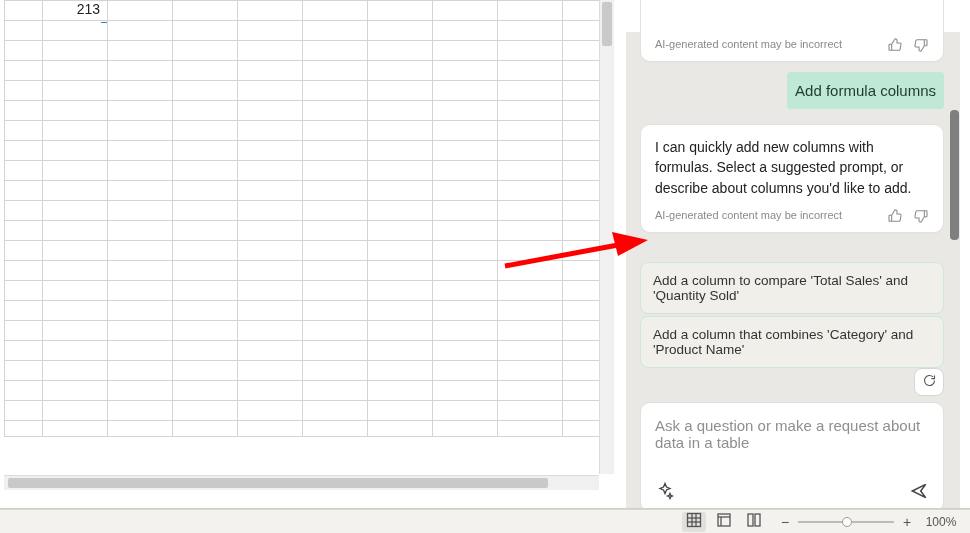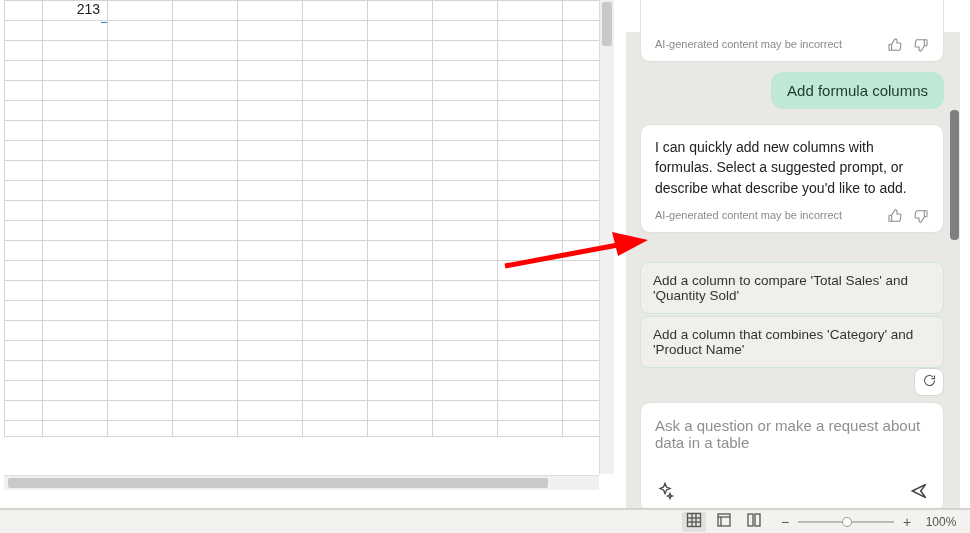--- a/index.html
+++ b/index.html
@@ -81,22 +81,22 @@
   .card.top-cut {
     position: absolute; left: 14px; top: -44px; width: 304px;
     padding-bottom: 8px;
   }
   .card.top-cut .disclaimer-row { margin-top: 36px; }
 
   .user-bubble {
     position: absolute; right: 16px; top: 40px;
     background: #bfe9d6;
     color: #1f3a2e;
-    border-radius: 12px;
-    padding: 10px 16px;
+    border-radius: 4px;
+    padding: 10px 8px;
     font-size: 15px;
   }
 
   .assistant-card {
     position: absolute; left: 14px; top: 92px; width: 304px;
     padding: 12px 14px 8px 14px;
   }
   .assistant-card .disclaimer-row { margin-top: 10px; }
 
   .suggestion {
@@ -266,21 +266,21 @@
                 <path d="M17 13V4h3a1 1 0 0 1 1 1v7a1 1 0 0 1-1 1h-3zm0 0l-4.5 7.5A2 2 0 0 1 9 19.5V15H5a2 2 0 0 1-2-2.3l1.2-7A2 2 0 0 1 6.2 4H17"></path>
               </svg>
           </span>
         </div>
       </div>
     </div>
 
     <div class="user-bubble">Add formula columns</div>
 
     <div class="card assistant-card">
-      <div>I can quickly add new columns with formulas. Select a suggested prompt, or describe what describe you'd like to add.</div>
+      <div>I can quickly add new columns with formulas. Select a suggested prompt, or describe about columns you'd like to add.</div>
       <div class="disclaimer-row">
         <span>AI-generated content may be incorrect</span>
         <div class="thumbs">
           <span class="thumb-btn">
             <svg viewBox="0 0 24 24" fill="none" stroke="currentColor" stroke-width="1.6">
                 <path d="M7 11v9H4a1 1 0 0 1-1-1v-7a1 1 0 0 1 1-1h3zm0 0l4.5-7.5A2 2 0 0 1 15 4.5V9h4a2 2 0 0 1 2 2.3l-1.2 7a2 2 0 0 1-2 1.7H7"></path>
               </svg>
           </span>
           <span class="thumb-btn">
             <svg viewBox="0 0 24 24" fill="none" stroke="currentColor" stroke-width="1.6">

